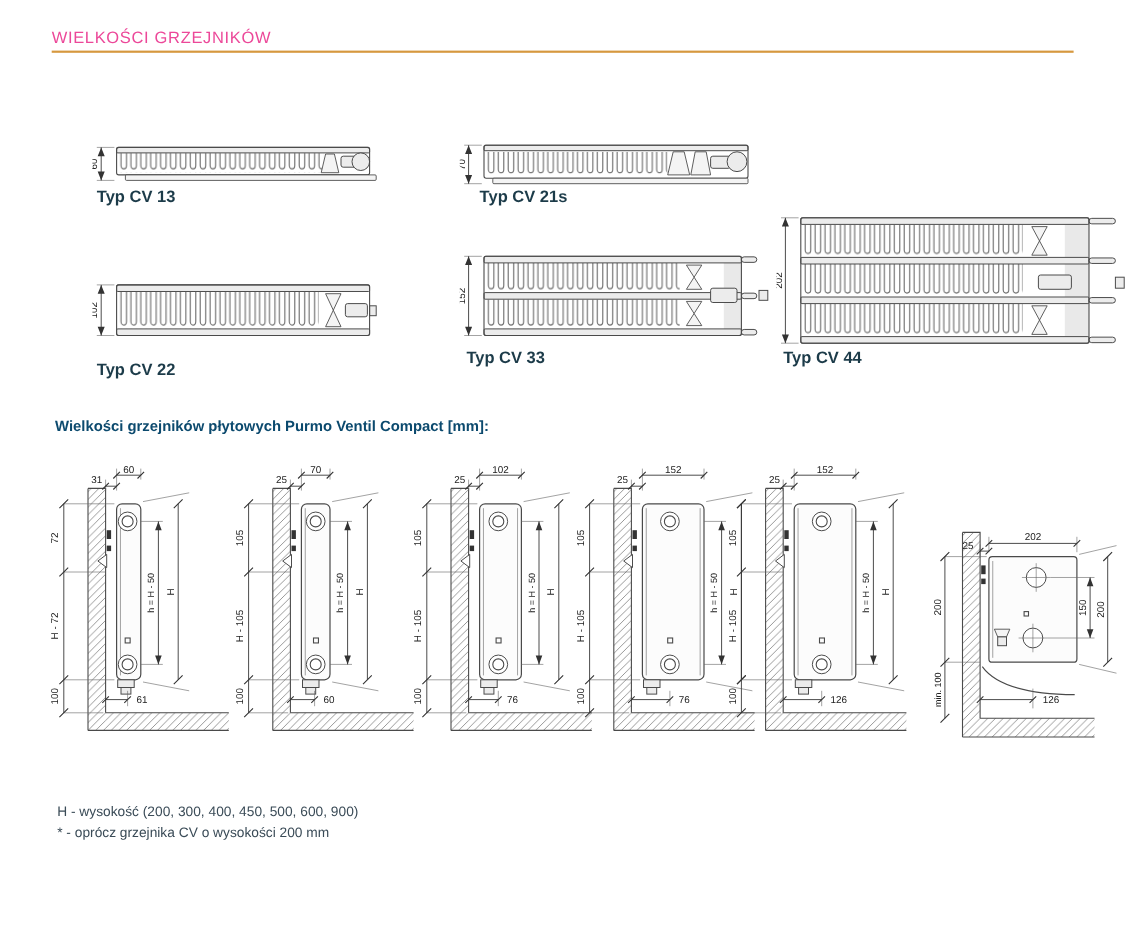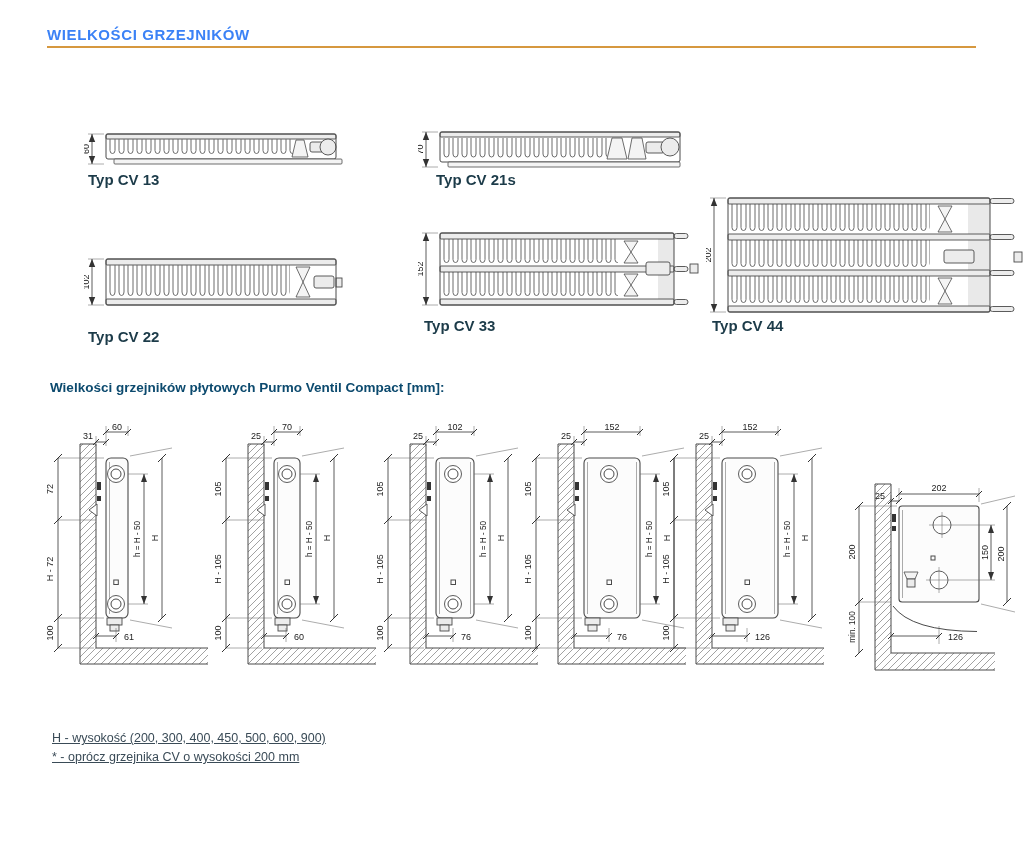--- a/index.html
+++ b/index.html
@@ -1,23 +1,23 @@
 <!DOCTYPE html>
 <html><head>
 <meta charset="utf-8">
 <style>
   html,body{margin:0;padding:0;background:#fff;}
   body{width:1027px;height:850px;position:relative;overflow:hidden;
        font-family:"Liberation Sans",sans-serif;}
   .abs{position:absolute;}
-  .title{font-size:15px;letter-spacing:.6px;color:#3b82f6;font-weight:bold;}
+  .title{font-size:15px;letter-spacing:.6px;color:#ec4899;font-weight:normal;}
   .rule{border-top:2px solid #D6983F;width:929px;height:0;}
   .typ{font-size:15px;font-weight:bold;color:#1C3B49;}
   .heading{font-size:13.5px;font-weight:bold;color:#0c4a6e;}
-  .legend{font-size:12.5px;color:#3A4B57;line-height:19px;text-decoration:underline;}
+  .legend{font-size:12.5px;color:#3A4B57;line-height:19px;}
   svg text{font-family:"Liberation Sans",sans-serif;}
   text.dim{font-size:9px;fill:#222;}
   text.dims{font-size:8.2px;fill:#222;}
   .s{stroke:#4a4a4a;stroke-width:1;fill:none;}
   .sf{stroke:#4a4a4a;stroke-width:.9;fill:#ececec;}
   .sw{stroke:#4a4a4a;stroke-width:.9;fill:#fff;}
   .sfl{stroke:#4a4a4a;stroke-width:.8;fill:#f4f4f4;}
   .pan{stroke:#4a4a4a;stroke-width:1.1;fill:#fcfcfc;}
   .d{stroke:#333;stroke-width:.8;fill:none;}
   .t{stroke:#333;stroke-width:1;fill:none;}

